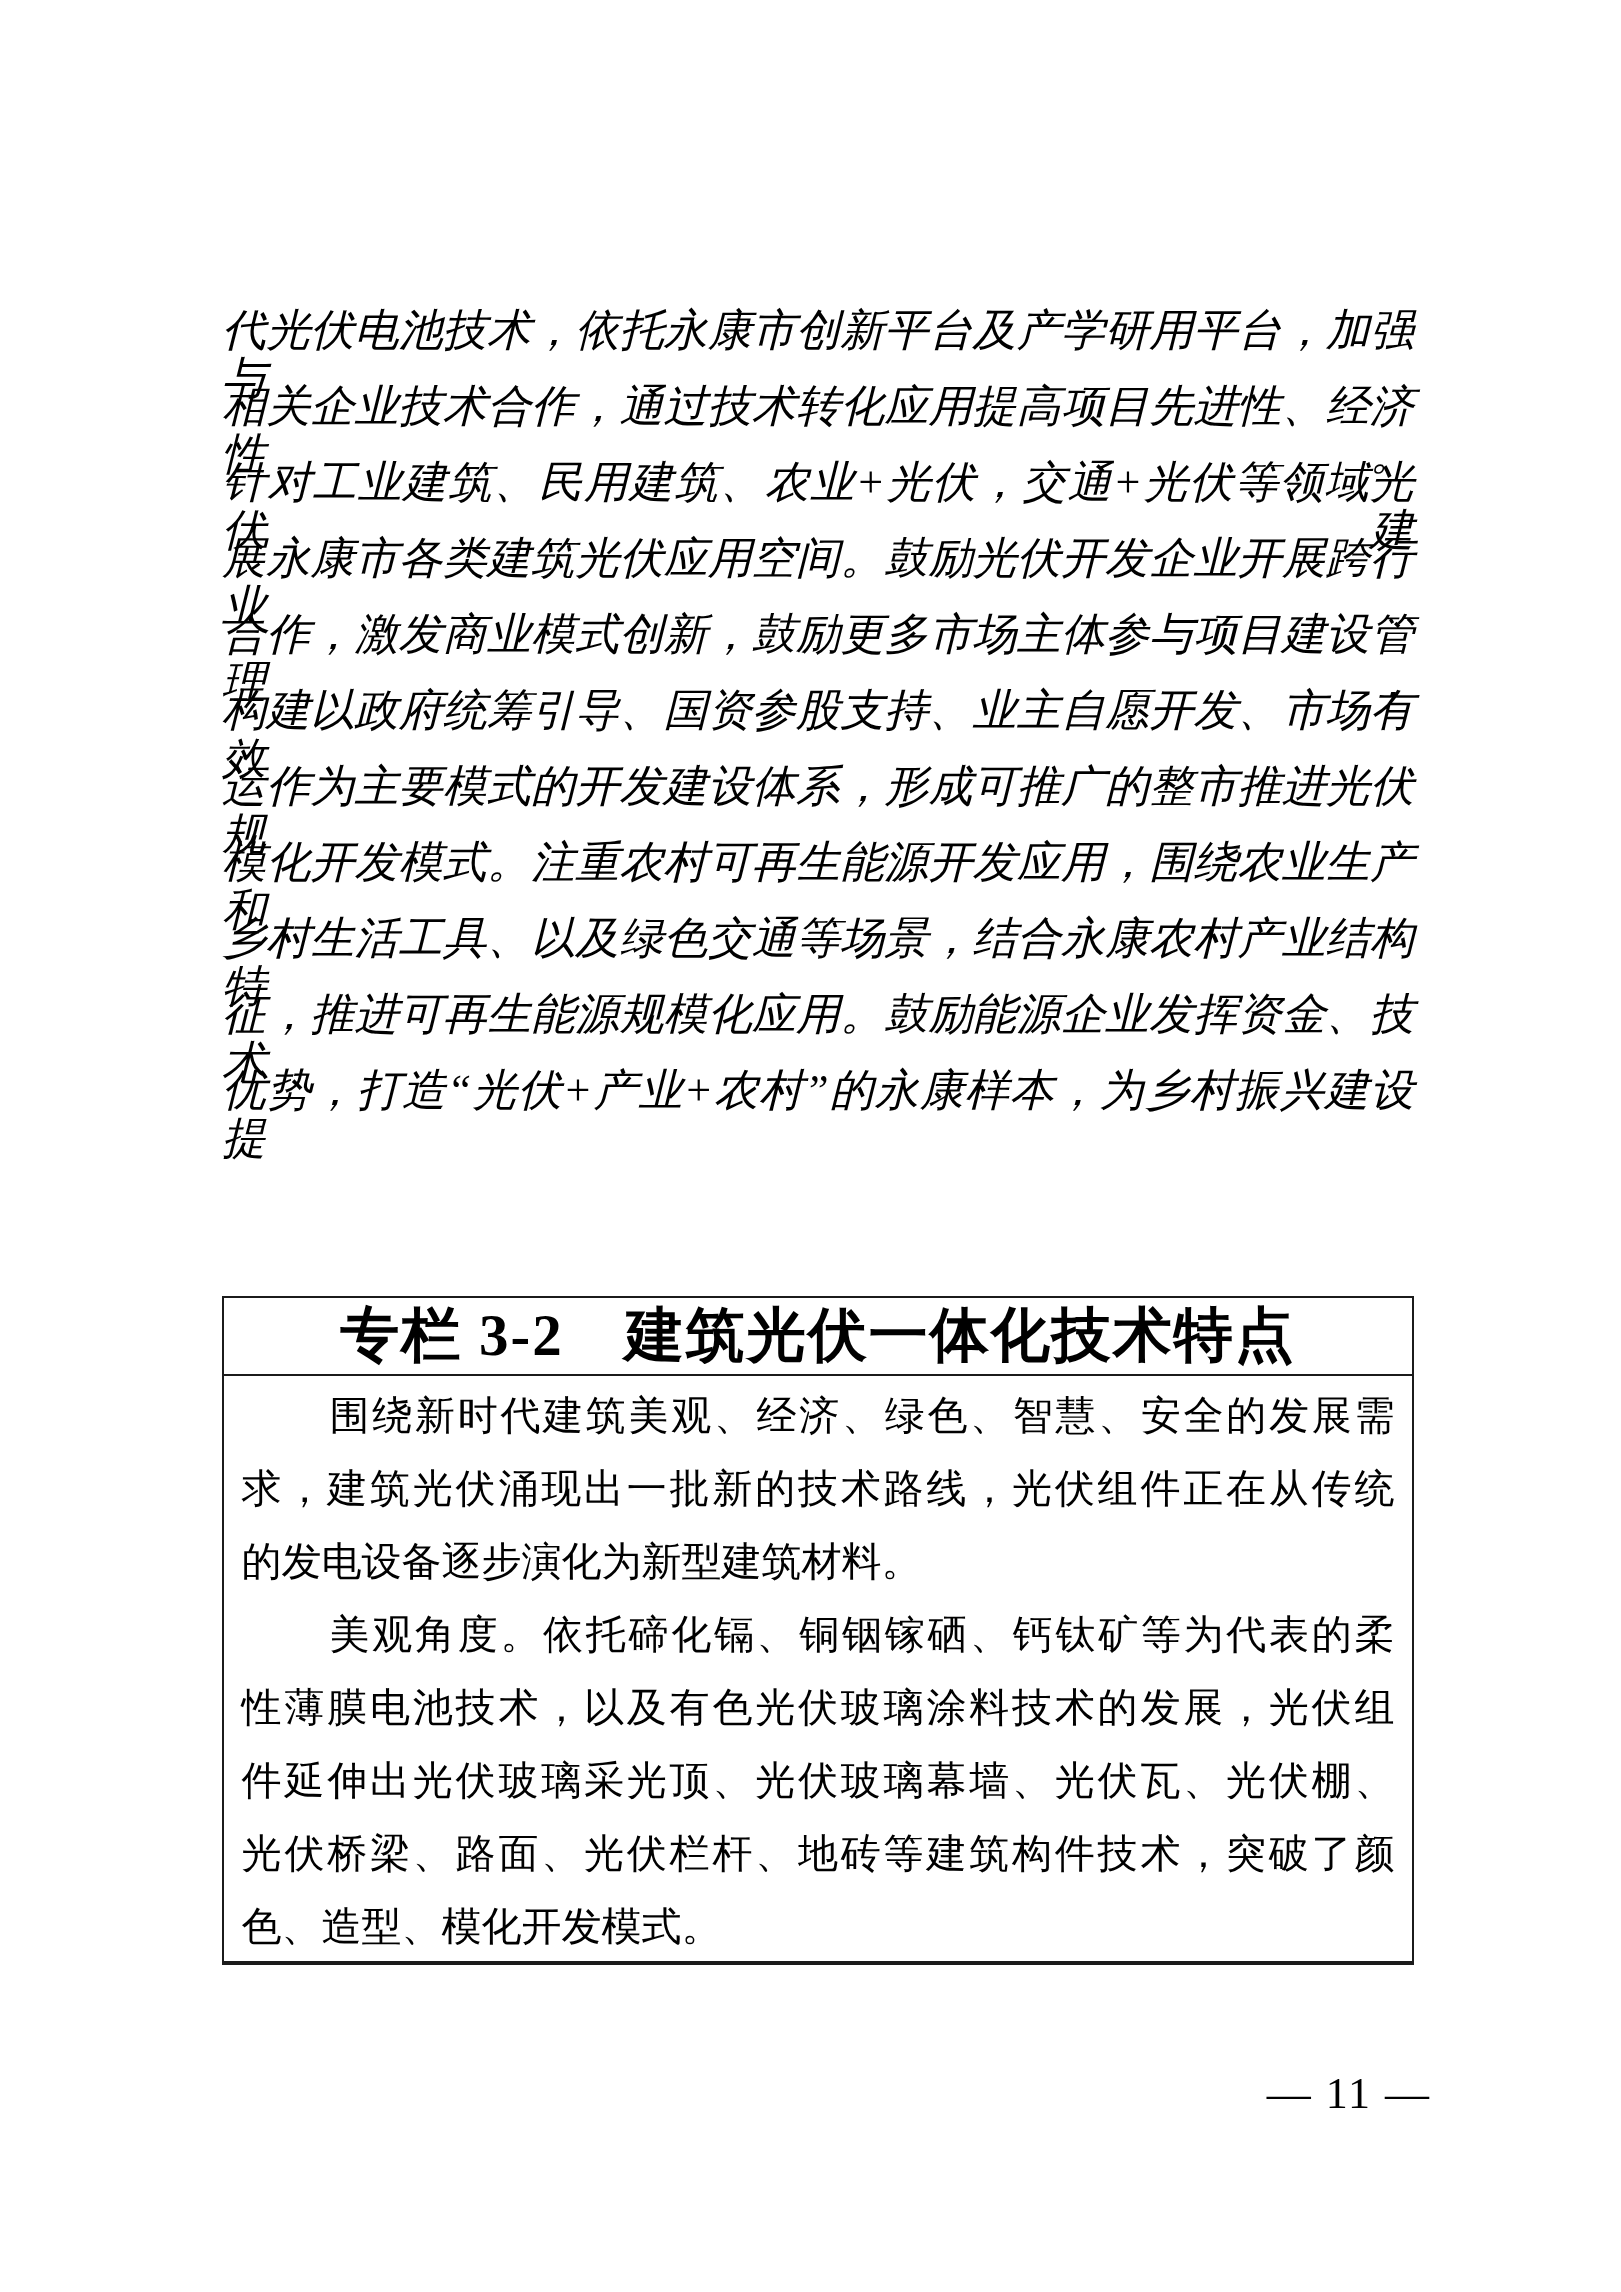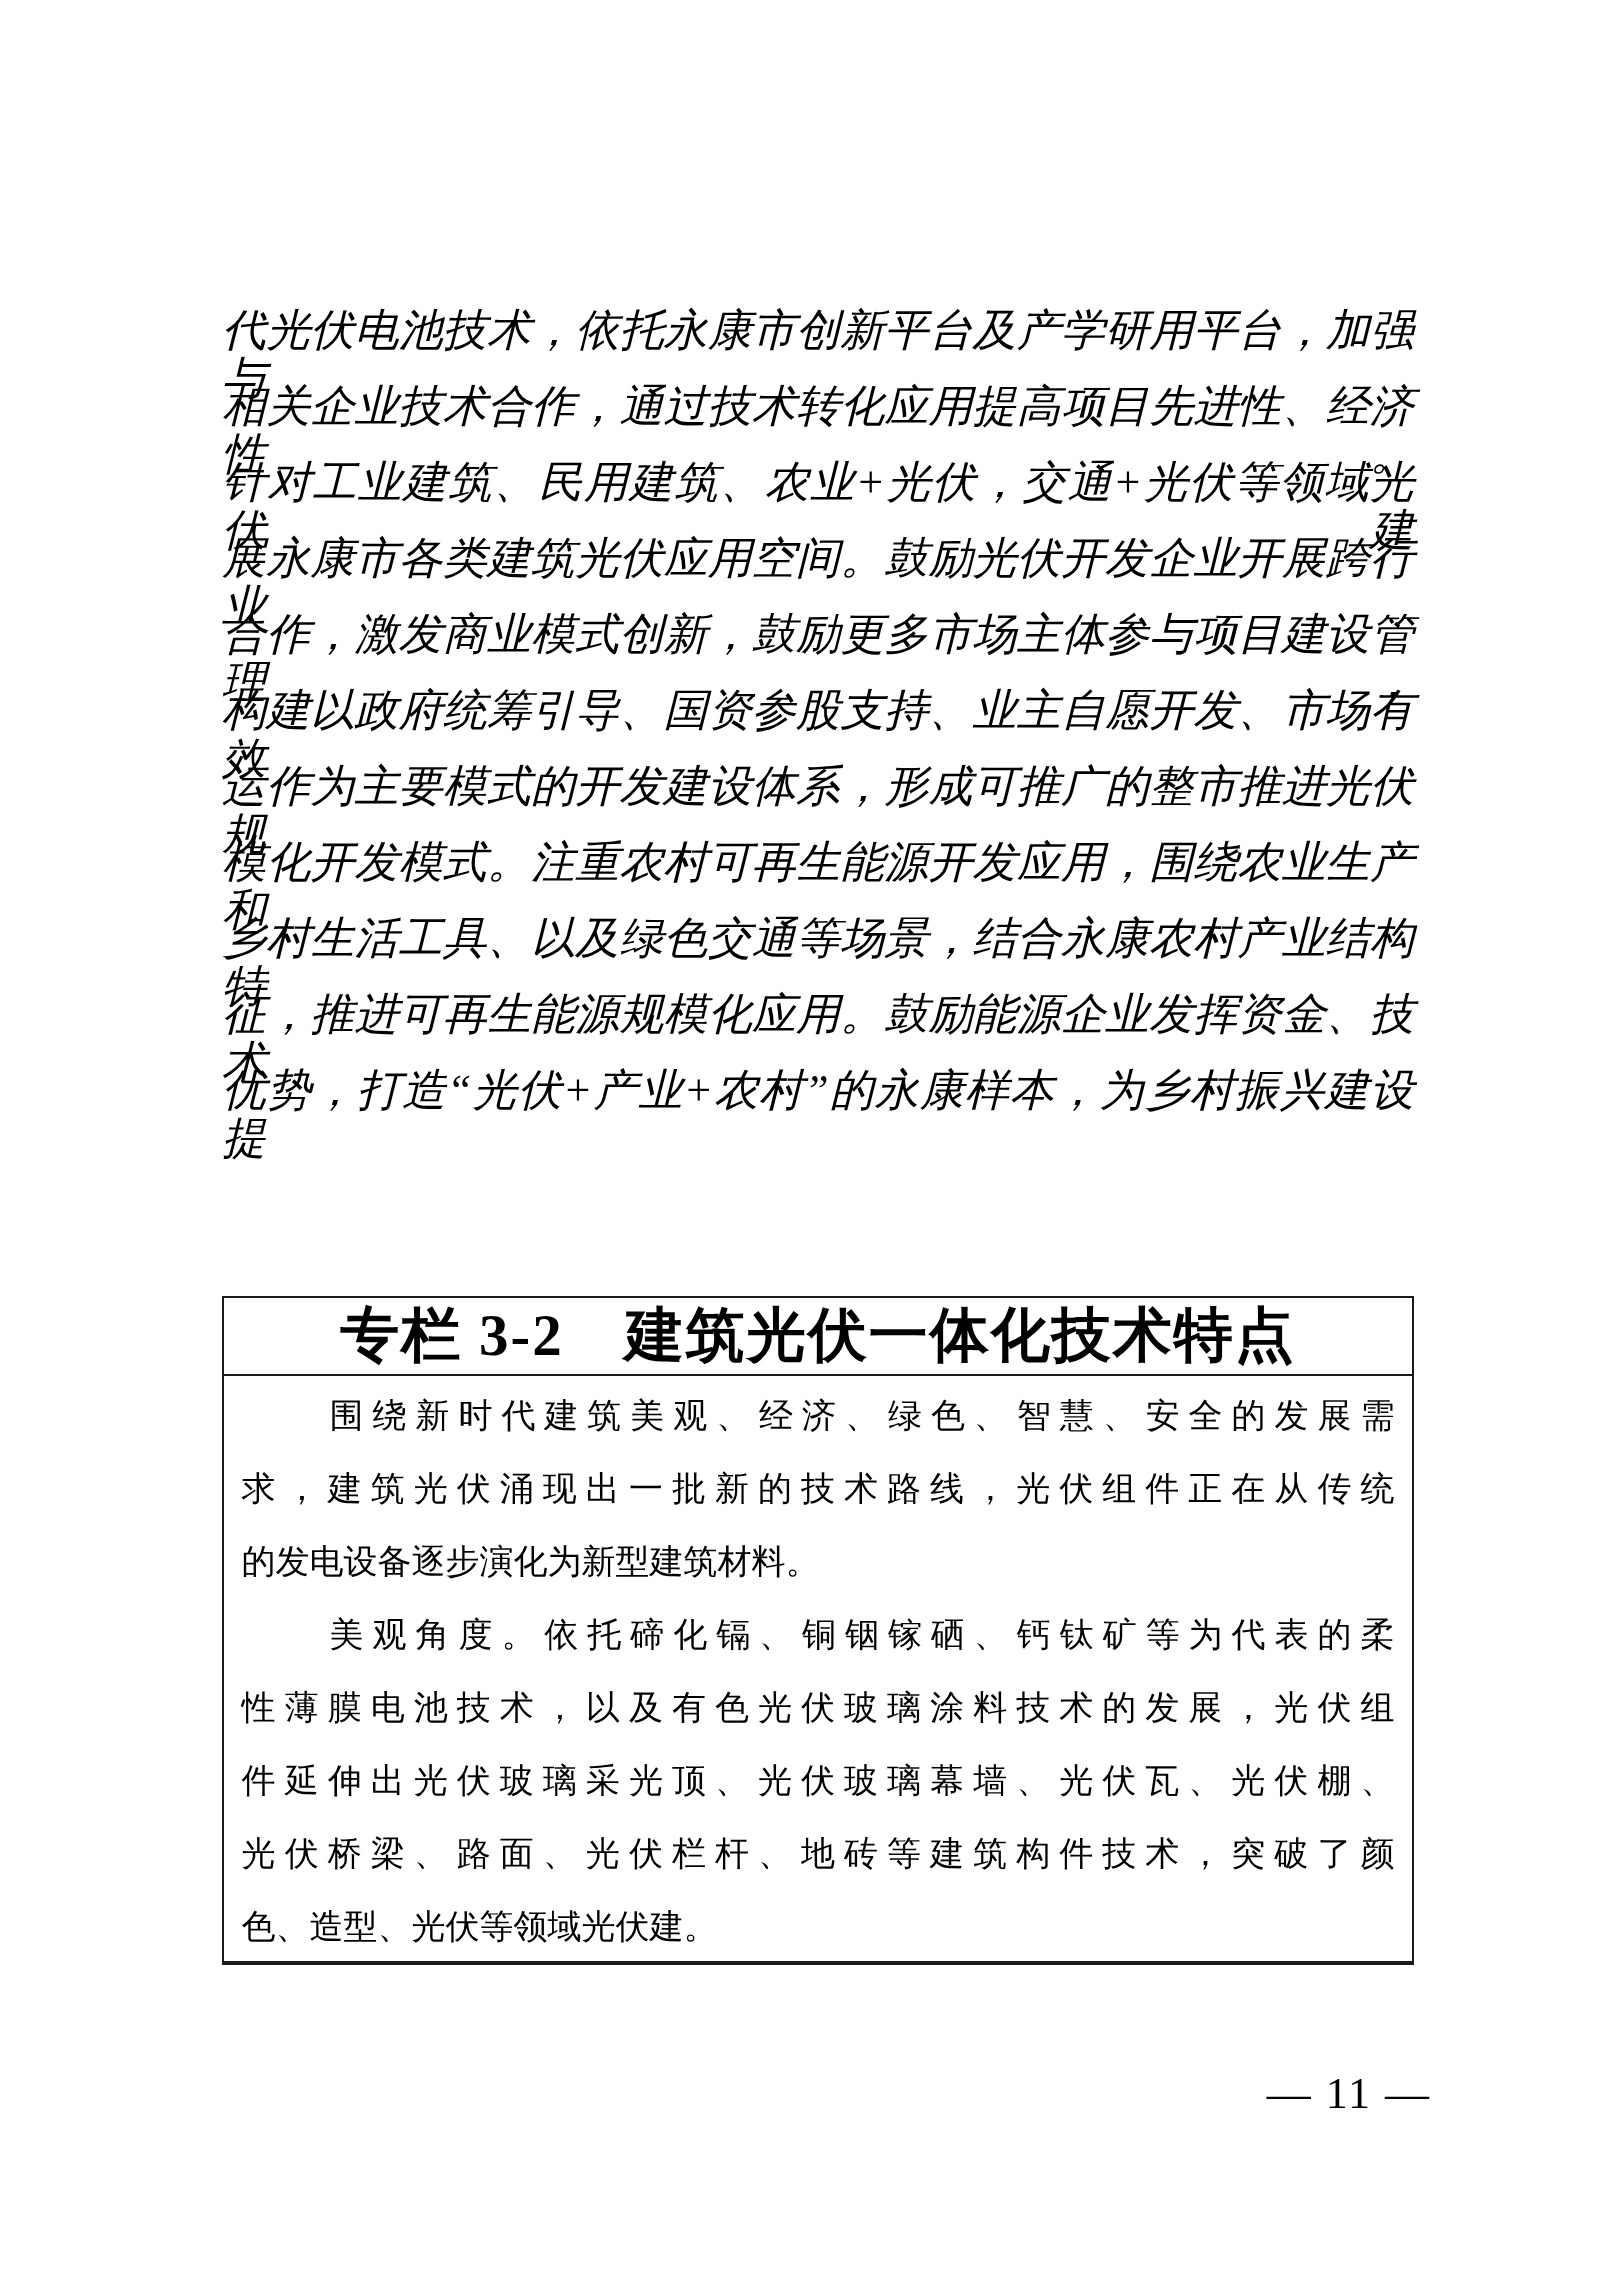--- a/index.html
+++ b/index.html
@@ -47,21 +47,21 @@
     font-size: 59px;
     font-weight: 700;
     letter-spacing: 2px;
   }
   .panel-body {
     padding: 2.9px 17.6px 0 17.6px;
   }
   .panel-line {
     height: 73px;
     line-height: 73px;
-    font-size: 34px;
+    font-size: 40px;
     white-space: nowrap;
   }
   .panel-line.j {
     white-space: normal;
     text-align: justify;
     text-align-last: justify;
   }
   .indent { padding-left: 88px; }
   .bold { font-weight: 400; }
   .page-number {
@@ -93,18 +93,18 @@
 <div class="panel">
   <div class="panel-header">专栏 3-2　建筑光伏一体化技术特点</div>
   <div class="panel-body">
       <div class="panel-line j indent">围绕新时代建筑美观、经济、绿色、智慧、安全的发展需</div>
       <div class="panel-line j">求，建筑光伏涌现出一批新的技术路线，光伏组件正在从传统</div>
       <div class="panel-line">的发电设备逐步演化为新型建筑材料。</div>
       <div class="panel-line j indent"><span class="bold">美观角度。</span>依托碲化镉、铜铟镓硒、钙钛矿等为代表的柔</div>
       <div class="panel-line j">性薄膜电池技术，以及有色光伏玻璃涂料技术的发展，光伏组</div>
       <div class="panel-line j">件延伸出光伏玻璃采光顶、光伏玻璃幕墙、光伏瓦、光伏棚、</div>
       <div class="panel-line j">光伏桥梁、路面、光伏栏杆、地砖等建筑构件技术，突破了颜</div>
-      <div class="panel-line">色、造型、光伏等领域光伏建。</div>
+      <div class="panel-line">色、造型、模化开发模式。</div>
     </div>
 </div>
 
 <div class="page-number">— 11 —</div>
 
 
 </body></html>

